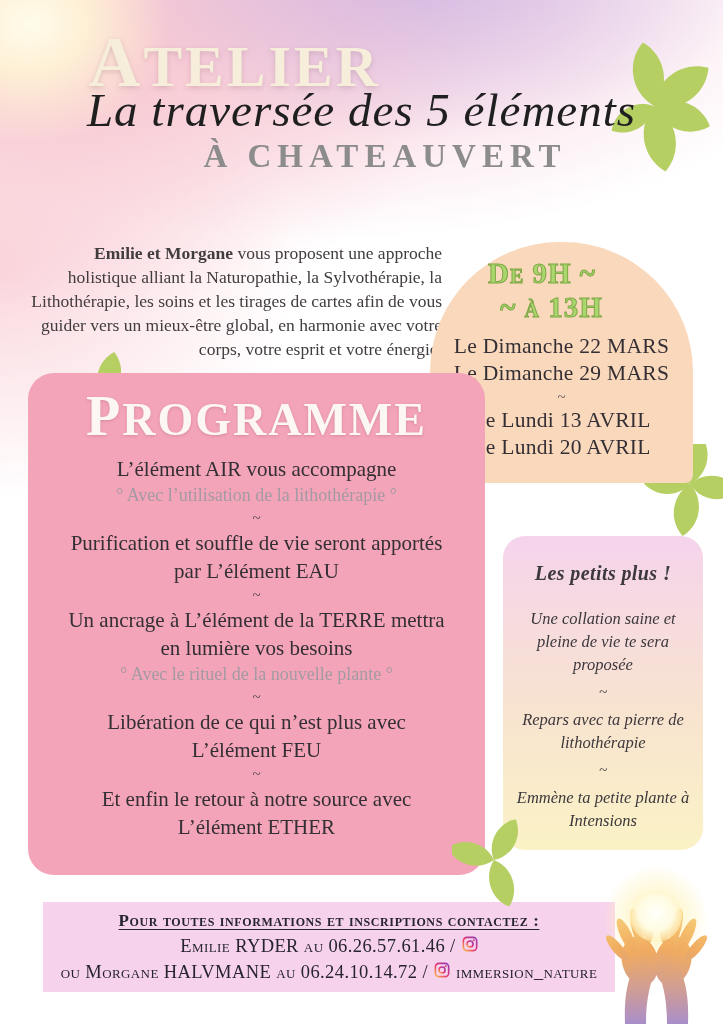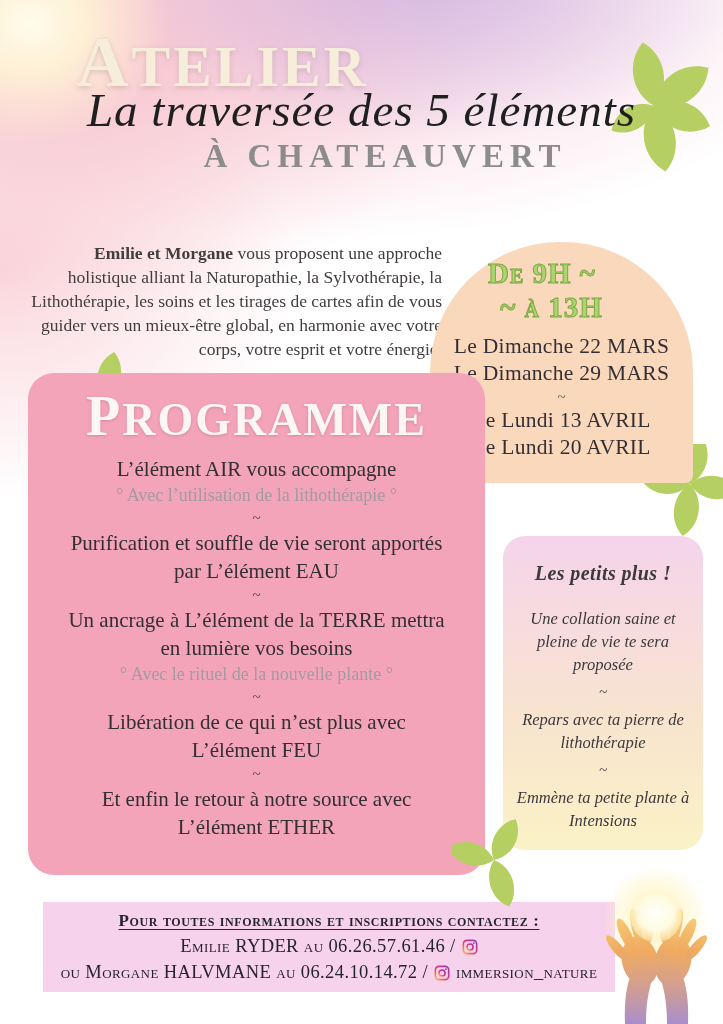--- a/index.html
+++ b/index.html
@@ -16,21 +16,21 @@
     background:
       radial-gradient(ellipse 140px 120px at 30px 24px, rgba(255,252,235,1) 0%, rgba(255,247,214,.85) 40%, rgba(255,243,205,0) 100%),
       radial-gradient(ellipse 330px 170px at 60% -30px, rgba(203,180,229,.8) 0%, rgba(203,180,229,0) 100%),
       radial-gradient(ellipse 430px 270px at 8% 40px, rgba(247,193,203,.95) 0%, rgba(247,193,203,0) 100%),
       radial-gradient(ellipse 300px 230px at 0% 270px, rgba(249,205,213,.8) 0%, rgba(249,205,213,0) 100%),
       radial-gradient(ellipse 520px 240px at 45% 0%, rgba(246,199,215,.9) 0%, rgba(246,199,215,0) 100%),
       #ffffff;
   }
   .abs{position:absolute;}
   
-  .title-atelier{left:0;top:26px;width:445px;text-align:center;font-size:58px;line-height:72px;
+  .title-atelier{left:12px;top:26px;width:445px;text-align:center;font-size:58px;line-height:72px;
     letter-spacing:3px;color:var(--cream);font-weight:bold;z-index:2;
     text-shadow:0 2px 5px rgba(160,120,130,.35);}
   .title-atelier::first-letter{font-size:72px;}
   .title-script{left:8px;top:84px;width:707px;text-align:center;z-index:2;
     font-style:italic;font-size:47px;line-height:52px;color:#1f1f1f;letter-spacing:1px;}
   .title-location{left:45px;top:138px;width:680px;text-align:center;z-index:2;
     font-size:33px;letter-spacing:6px;color:var(--gray-title);font-weight:bold;}
   .price-circle{left:68px;top:140px;width:134px;height:110px;border-radius:50%;
     background:var(--circle-green);display:flex;align-items:center;justify-content:center;z-index:3;}
   .price-circle span{font-style:italic;font-size:55px;color:#fdfbf4;text-shadow:0 2px 3px rgba(90,110,40,.35);}
@@ -64,21 +64,21 @@
     text-align:center;padding:26px 10px 0 10px;font-style:italic;color:#3c383c;}
   .extras-title{font-weight:bold;font-size:20px;margin-bottom:22px;letter-spacing:.4px;}
   .extra-item{font-size:16.5px;line-height:23px;margin:8px 0;}
   .extra-sep{font-size:15px;line-height:16px;margin:2px 0;}
   
   .contact-bar{left:43px;top:902px;width:572px;height:90px;background:var(--contact-bg);z-index:1;
     display:flex;flex-direction:column;justify-content:center;align-items:center;gap:5px;
     font-variant:small-caps;color:#26242e;}
   .contact-heading{font-size:17px;font-weight:bold;letter-spacing:.6px;
     text-decoration:underline;text-underline-offset:3px;}
-  .contact-line{display:flex;align-items:center;gap:6px;font-size:18.5px;letter-spacing:.4px;}
+  .contact-line{display:flex;align-items:flex-start;gap:6px;font-size:18.5px;letter-spacing:.4px;}
   .ig-icon{width:16px;height:16px;flex:0 0 auto;}
   
   .leaf-svg{z-index:1;}
   .leaf-svg.over{z-index:3;}
   .leaf-svg use{fill:var(--leaf-green);}
   .hands-svg{right:0;bottom:0;z-index:3;}
 </style>
 </head>
 <body>
 

